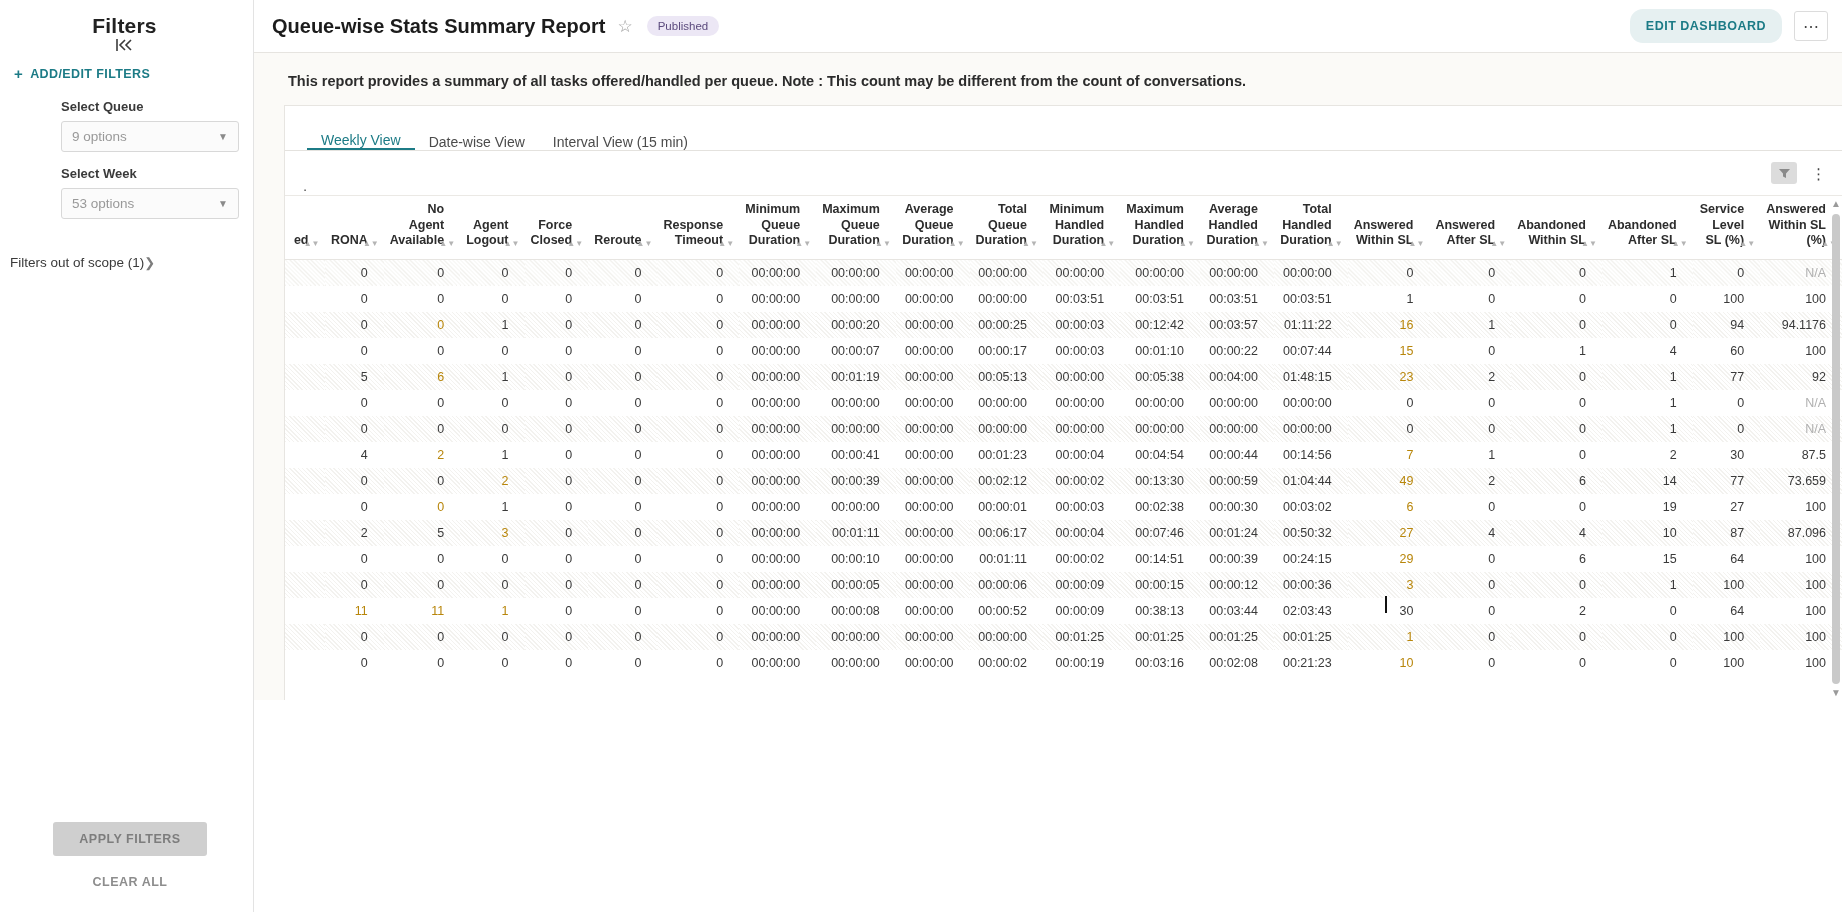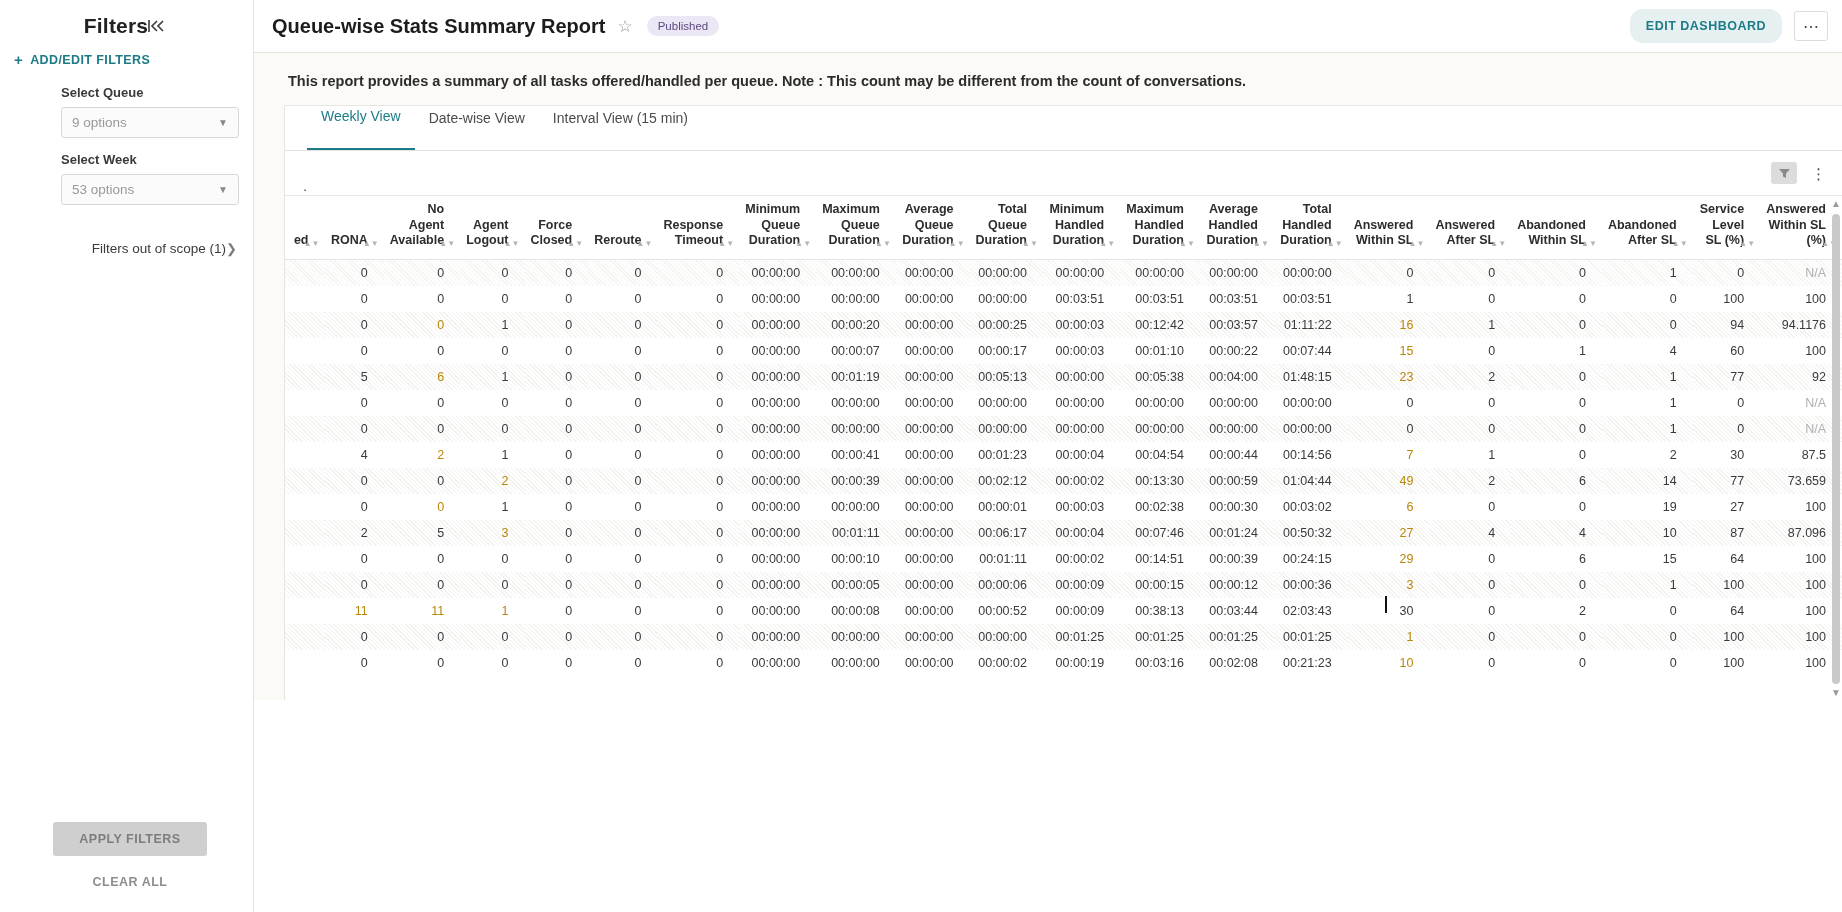--- a/index.html
+++ b/index.html
@@ -21,22 +21,23 @@
     width: 254px;
     height: 912px;
     background: #ffffff;
     border-right: 1px solid #e3e3e3;
     position: relative;
     flex: 0 0 254px;
   }
   .sidebar-header {
     display: flex;
     align-items: center;
-    justify-content: center;
+    justify-content: flex-end;
     padding: 14px 18px 6px 14px;
+    flex-direction: column;
   }
   .sidebar-title {
     font-size: 21px;
     font-weight: bold;
     color: #222;
     letter-spacing: .2px;
   }
   .collapse-icon {
     color: #3b3b3b;
     font-size: 17px;
@@ -83,21 +84,21 @@
   }
   .chev {
     color: #8a8a8a;
     font-size: 10px;
   }
   .out-of-scope {
     margin-top: 26px;
     padding: 10px 16px 10px 10px;
     display: flex;
     align-items: center;
-    justify-content: flex-end;
+    justify-content: flex-start;
     font-size: 13.5px;
     color: #3a3a3a;
     cursor: pointer;
   }
   .out-of-scope .chev-right { color: #7d7d7d; font-size: 13px; }
   .sidebar-actions {
     position: absolute;
     bottom: 22px;
     left: 7px; right: 0;
     text-align: center;
@@ -215,21 +216,21 @@
     display: flex;
     align-items: flex-end;
     border-bottom: 1px solid #e4e2de;
     padding: 0 0 0 22px;
     height: 45px;
     flex: 0 0 45px;
   }
   .tab {
     font-size: 14px;
     color: #4b4b4b;
-    padding: 0 14px 24px 14px;
+    padding: 0 14px 0 14px;
     cursor: pointer;
   }
   .tab.active {
     color: #1c7b86;
     border-bottom: 2px solid #1c7b86;
     font-weight: normal;
   }
   .toolbar-row {
     height: 44px;
     display: flex;

